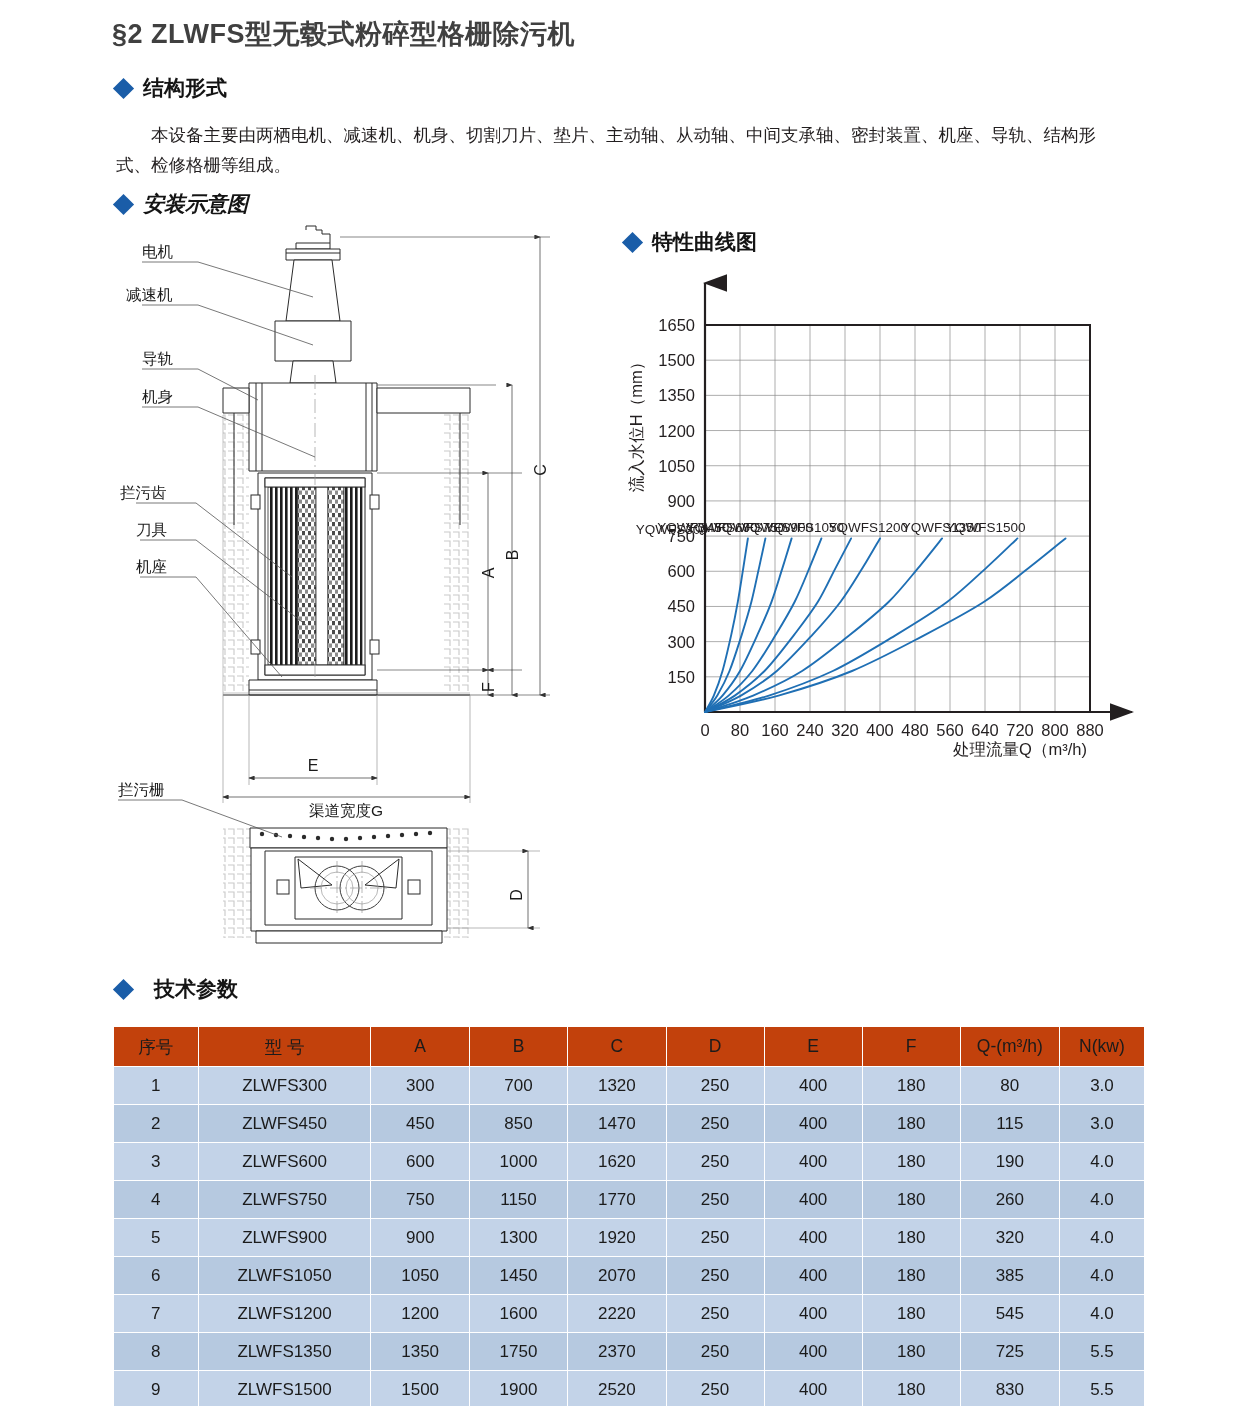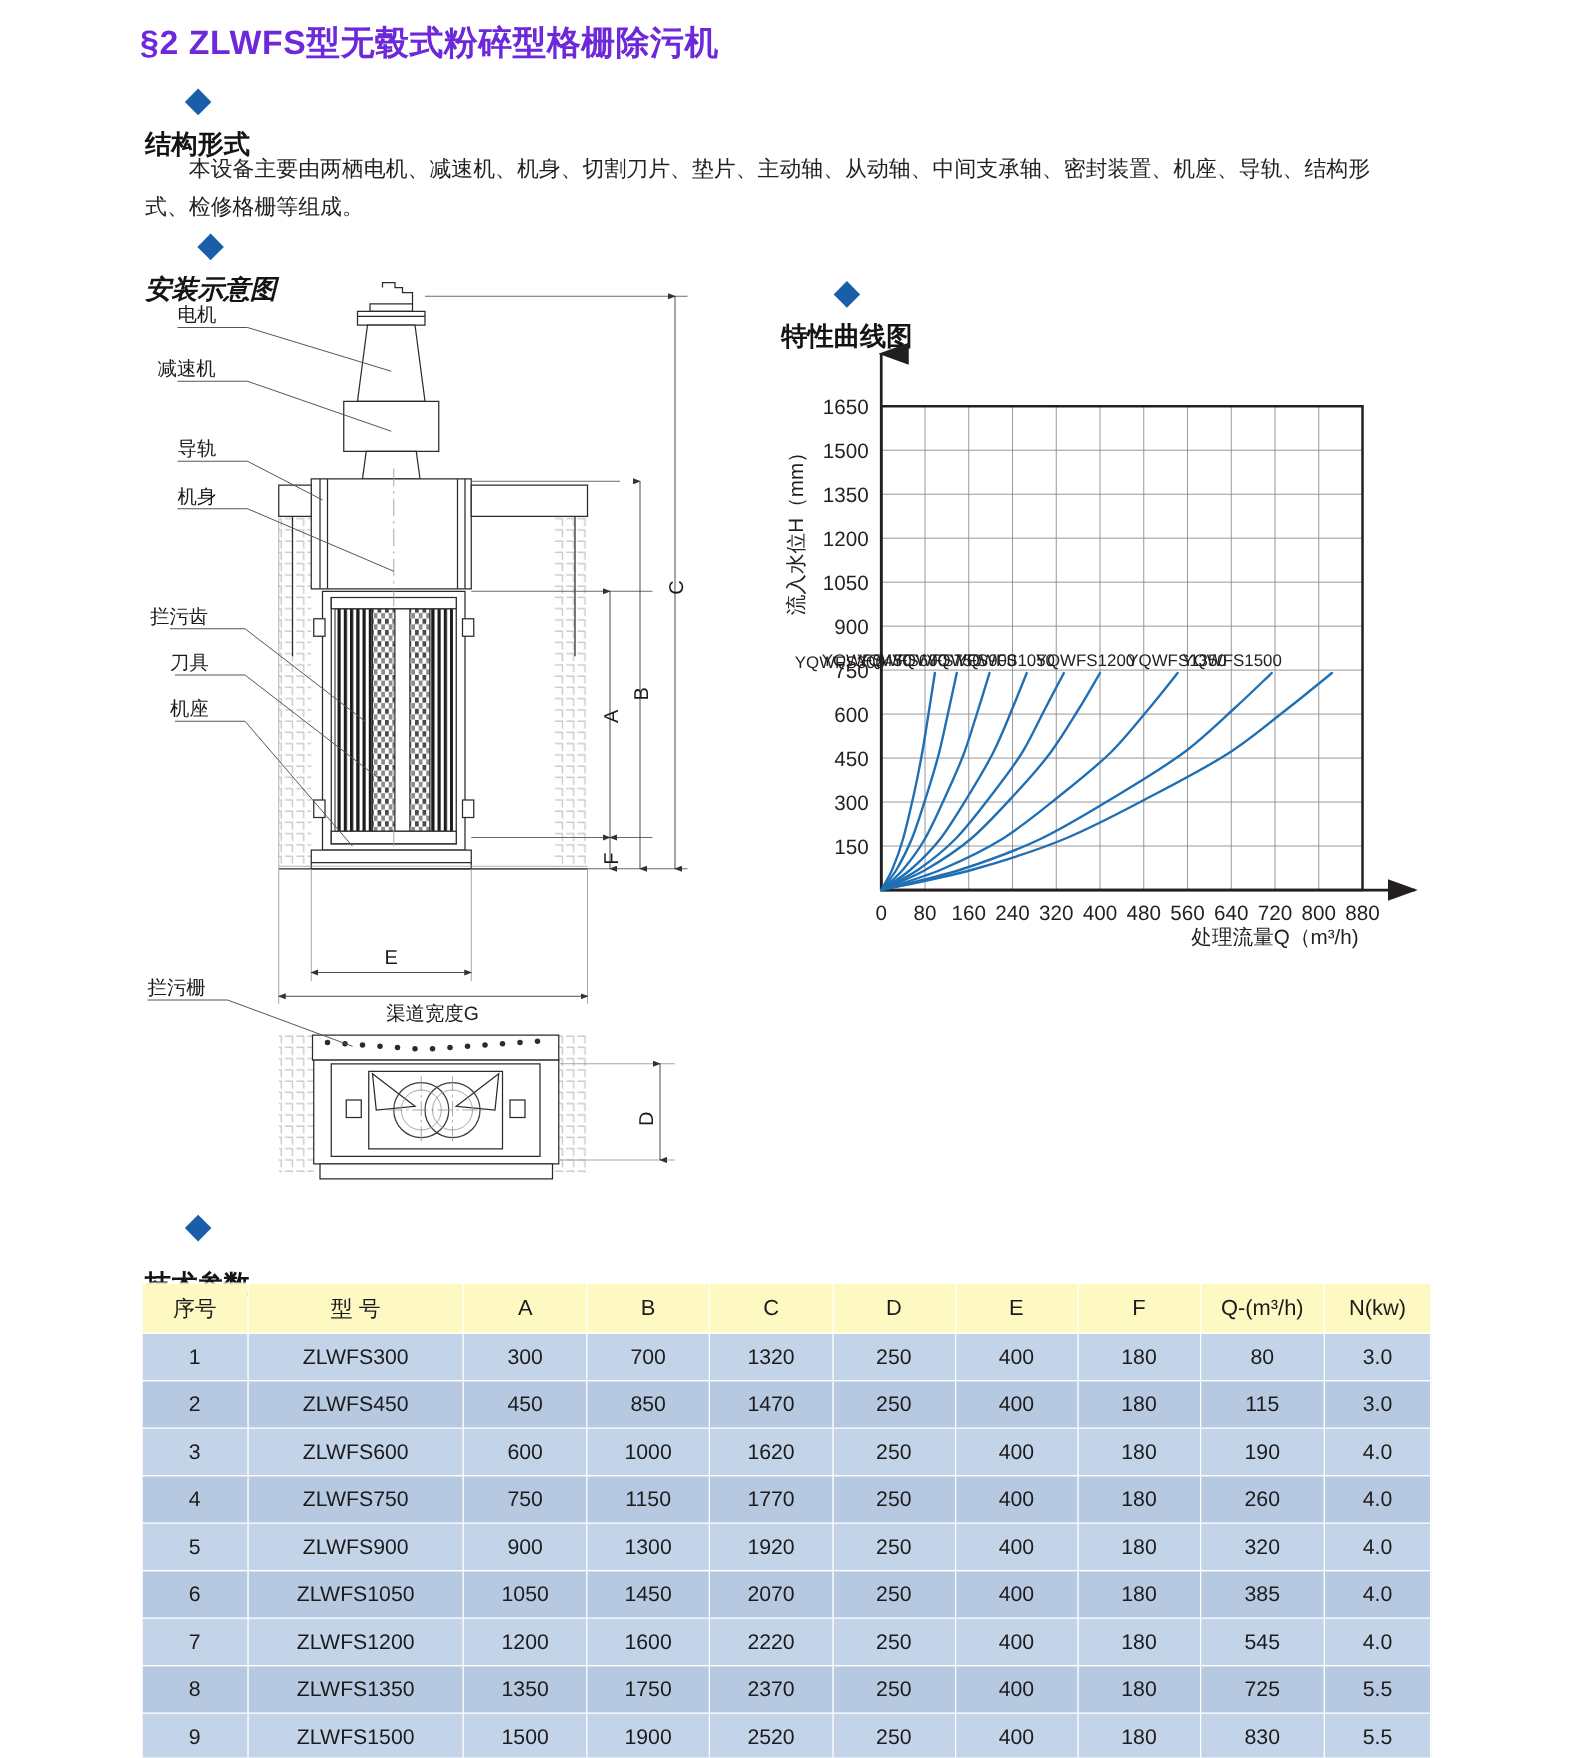--- a/index.html
+++ b/index.html
@@ -11,26 +11,26 @@
     font-family:"Liberation Sans","DejaVu Sans",sans-serif;
     color:#231f20;
     position:relative;
     overflow:hidden;
   }
   .page { position:relative; width:1258px; height:1406px; }
 
   
   .doc-title {
     position:absolute; left:112px; top:16px;
-    font-size:27px; font-weight:bold; color:#6d28d9;
+    font-size:27px; font-weight:bold; color:#404040;
     letter-spacing:0.5px; white-space:nowrap;
   }
   .sec-head {
     position:absolute; display:flex; align-items:center; gap:12px;
-    font-size:21px; font-weight:bold; color:#141414; white-space:nowrap;flex-direction:column;
+    font-size:21px; font-weight:bold; color:#141414; white-space:nowrap;
   }
   .diamond {
     width:15px; height:15px; background:#1a5da8;
     transform:rotate(45deg); flex:0 0 auto;
   }
   #sec-structure { left:116px; top:74px; }
   #sec-install   { left:116px; top:190px;font-style:italic; }
   #sec-curve     { left:625px; top:190px;margin-top:38px; }
   #sec-params    { left:116px; top:975px;gap:23px; }
 
@@ -61,21 +61,21 @@
   }
   table.spec th, table.spec td {
     border:1px solid #ffffff;
     text-align:center;
     height:38px;
     padding:0 2px;
     font-weight:normal;
     white-space:nowrap;
   }
   table.spec thead th {
-    background:#fef9c3;
+    background:#c2410c;
     height:40px;
     font-size:17.5px;
     color:#1b1b1b;
   }
   table.spec tbody tr.r-odd  td { background:#c3d3e8; }
   table.spec tbody tr.r-even td { background:#b6c9e0; }
   .col-no   { width:86px; }
   .col-mod  { width:175px; }
   .col-dim  { width:100px; }
   .col-q    { width:100px; }

